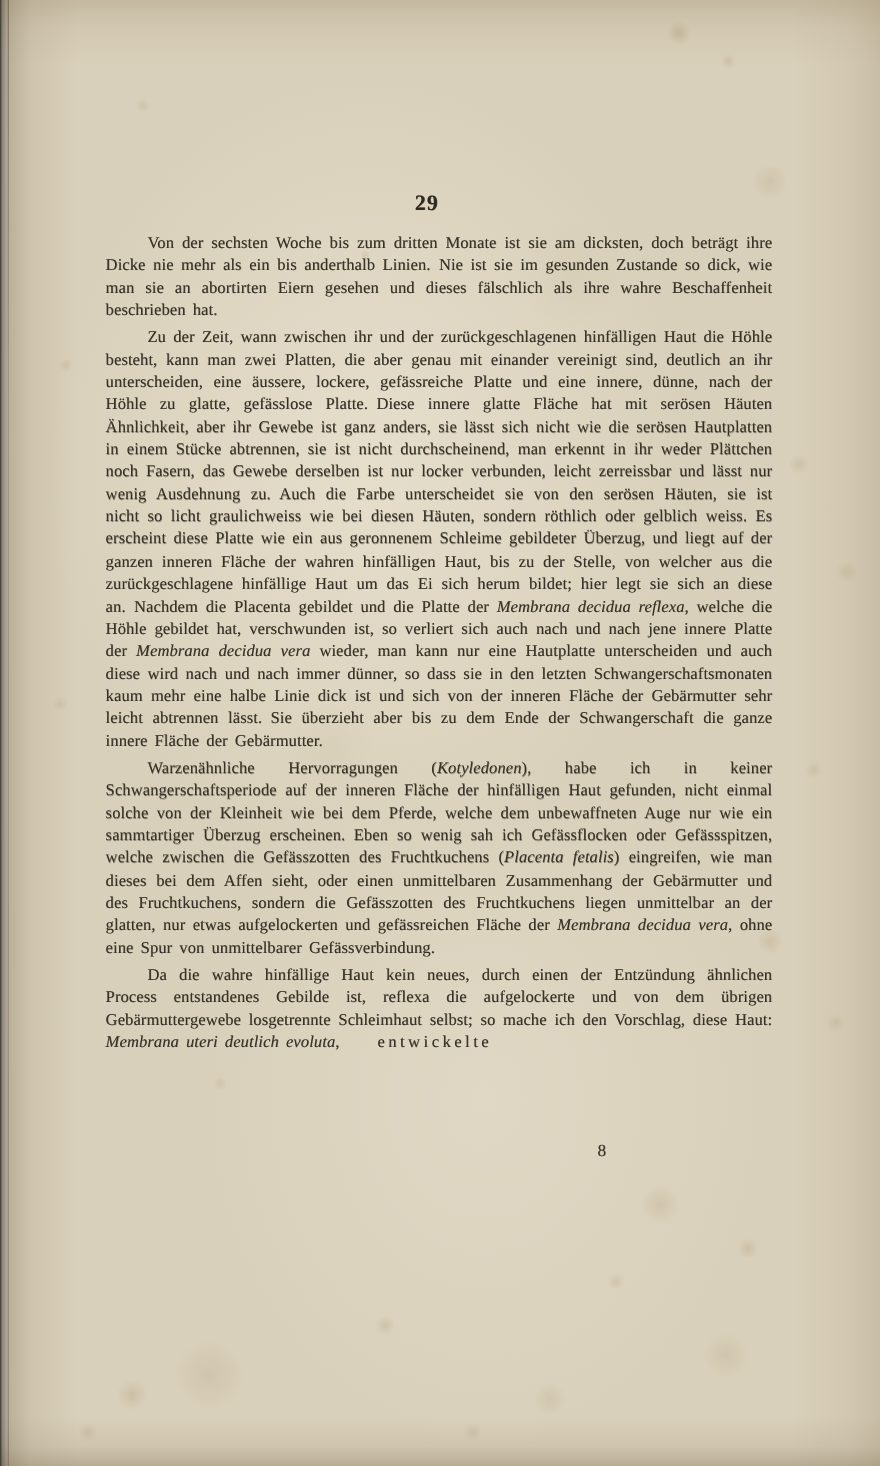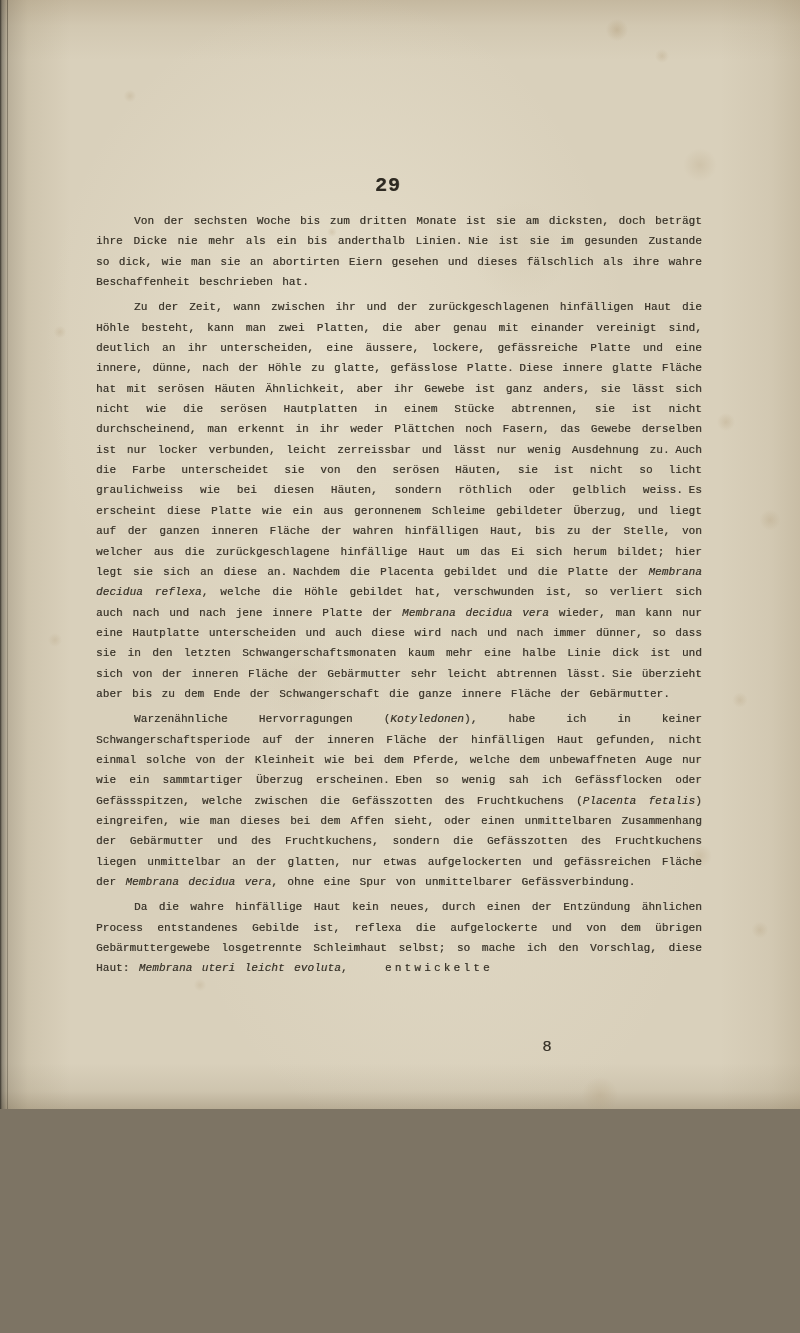--- a/index.html
+++ b/index.html
@@ -3,31 +3,31 @@
 <meta charset="utf-8">
 <style>
   html, body {
     margin: 0;
     padding: 0;
     background: #7d7464;
   }
   .page {
     position: relative;
     width: 800px;
-    height: 1109px;
+    height: 1333px;
     overflow: hidden;
     background-color: #d9d0bb;
     background-image:
       radial-gradient(ellipse 420px 520px at 42% 32%, rgba(240,234,216,0.55) 0%, rgba(240,234,216,0) 70%),
       radial-gradient(ellipse 380px 460px at 55% 75%, rgba(236,230,212,0.35) 0%, rgba(236,230,212,0) 70%),
       linear-gradient(90deg, rgba(48,44,36,0.95) 0px, rgba(48,44,36,0.45) 2px, rgba(110,98,76,0.30) 7px, rgba(150,136,106,0.16) 28px, rgba(0,0,0,0) 70px),
       linear-gradient(180deg, rgba(150,130,96,0.30) 0px, rgba(150,130,96,0.10) 26px, rgba(0,0,0,0) 60px),
       linear-gradient(270deg, rgba(152,134,102,0.26) 0px, rgba(152,134,102,0.10) 30px, rgba(0,0,0,0) 80px),
       linear-gradient(0deg, rgba(128,112,84,0.38) 0px, rgba(128,112,84,0.12) 18px, rgba(0,0,0,0) 46px);
-    font-family: Liberation Mono, monospace;
+    font-family: Liberation Serif, serif;
   }
   .page-edge-line {
     position: absolute;
     left: 7px; top: 0;
     width: 1px; height: 100%;
     background: linear-gradient(180deg, rgba(70,62,48,0.55) 0%, rgba(70,62,48,0.25) 30%, rgba(70,62,48,0.40) 100%);
   }
   .foxing {
     position: absolute;
     inset: 0;
@@ -70,21 +70,21 @@
     letter-spacing: 1px;
     color: #2e2a22;
     text-shadow: 0.4px 0.2px 0 rgba(46,42,34,0.55);
   }
   .text-block {
     position: absolute;
     left: 96px;
     top: 211px;
     width: 606px;
     color: #373228;
-    font-size: 11px;
+    font-size: 15px;
     line-height: 20.35px;
     text-align: justify;
     word-spacing: 2.6px;
     letter-spacing: 0.1px;
   }
   .text-block p {
     margin: 0 0 5px 0;
     text-indent: 38px;
     text-shadow: 0.4px 0.2px 0 rgba(55,50,40,0.5);
   }
@@ -107,17 +107,17 @@
 <div class="page">
   <div class="page-edge-line"></div>
   <div class="foxing"></div>
 
   <div class="page-number">29</div>
 
   <div class="text-block" style="color: rgb(55, 50, 40);">
       <p><span class="">Von der sechsten Woche bis zum dritten Monate ist sie am dicksten, doch beträgt ihre Dicke nie mehr als ein bis anderthalb Linien. Nie ist sie im gesunden Zustande so dick, wie man sie an abortirten Eiern gesehen und dieses fälschlich als ihre wahre Beschaffenheit beschrieben hat.</span></p>
       <p><span class="">Zu der Zeit, wann zwischen ihr und der zurückgeschlagenen hinfälligen Haut die Höhle besteht, kann man zwei Platten, die aber genau mit einander vereinigt sind, deutlich an ihr unterscheiden, eine äussere, lockere, gefässreiche Platte und eine innere, dünne, nach der Höhle zu glatte, gefässlose Platte. Diese innere glatte Fläche hat mit serösen Häuten Ähnlichkeit, aber ihr Gewebe ist ganz anders, sie lässt sich nicht wie die serösen Hautplatten in einem Stücke abtrennen, sie ist nicht durchscheinend, man erkennt in ihr weder Plättchen noch Fasern, das Gewebe derselben ist nur locker verbunden, leicht zerreissbar und lässt nur wenig Ausdehnung zu. Auch die Farbe unterscheidet sie von den serösen Häuten, sie ist nicht so licht graulichweiss wie bei diesen Häuten, sondern röthlich oder gelblich weiss. Es erscheint diese Platte wie ein aus geronnenem Schleime gebildeter Überzug, und liegt auf der ganzen inneren Fläche der wahren hinfälligen Haut, bis zu der Stelle, von welcher aus die zurückgeschlagene hinfällige Haut um das Ei sich herum bildet; hier legt sie sich an diese an. Nachdem die Placenta gebildet und die Platte der </span><span class="it">Membrana decidua reflexa</span><span class="">, welche die Höhle gebildet hat, verschwunden ist, so verliert sich auch nach und nach jene innere Platte der </span><span class="it">Membrana decidua vera</span><span class=""> wieder, man kann nur eine Hautplatte unterscheiden und auch diese wird nach und nach immer dünner, so dass sie in den letzten Schwangerschaftsmonaten kaum mehr eine halbe Linie dick ist und sich von der inneren Fläche der Gebärmutter sehr leicht abtrennen lässt. Sie überzieht aber bis zu dem Ende der Schwangerschaft die ganze innere Fläche der Gebärmutter.</span></p>
       <p><span class="">Warzenähnliche Hervorragungen (</span><span class="it">Kotyledonen</span><span class="">), habe ich in keiner Schwangerschaftsperiode auf der inneren Fläche der hinfälligen Haut gefunden, nicht einmal solche von der Kleinheit wie bei dem Pferde, welche dem unbewaffneten Auge nur wie ein sammtartiger Überzug erscheinen. Eben so wenig sah ich Gefässflocken oder Gefässspitzen, welche zwischen die Gefässzotten des Fruchtkuchens (</span><span class="it">Placenta fetalis</span><span class="">) eingreifen, wie man dieses bei dem Affen sieht, oder einen unmittelbaren Zusammenhang der Gebärmutter und des Fruchtkuchens, sondern die Gefässzotten des Fruchtkuchens liegen unmittelbar an der glatten, nur etwas aufgelockerten und gefässreichen Fläche der </span><span class="it">Membrana decidua vera</span><span class="">, ohne eine Spur von unmittelbarer Gefässverbindung.</span></p>
-      <p><span class="">Da die wahre hinfällige Haut kein neues, durch einen der Entzündung ähnlichen Process entstandenes Gebilde ist, reflexa die aufgelockerte und von dem übrigen Gebärmuttergewebe losgetrennte Schleimhaut selbst; so mache ich den Vorschlag, diese Haut: </span><span class="it">Membrana uteri leicht evoluta</span><span class="">, </span><span class="sp">entwickelte</span></p>
+      <p><span class="">Da die wahre hinfällige Haut kein neues, durch einen der Entzündung ähnlichen Process entstandenes Gebilde ist, reflexa die aufgelockerte und von dem übrigen Gebärmuttergewebe losgetrennte Schleimhaut selbst; so mache ich den Vorschlag, diese Haut: </span><span class="it">Membrana uteri deutlich evoluta</span><span class="">, </span><span class="sp">entwickelte</span></p>
     </div>
 
   <div class="signature-mark">8</div>
 </div>
 
 </body></html>

